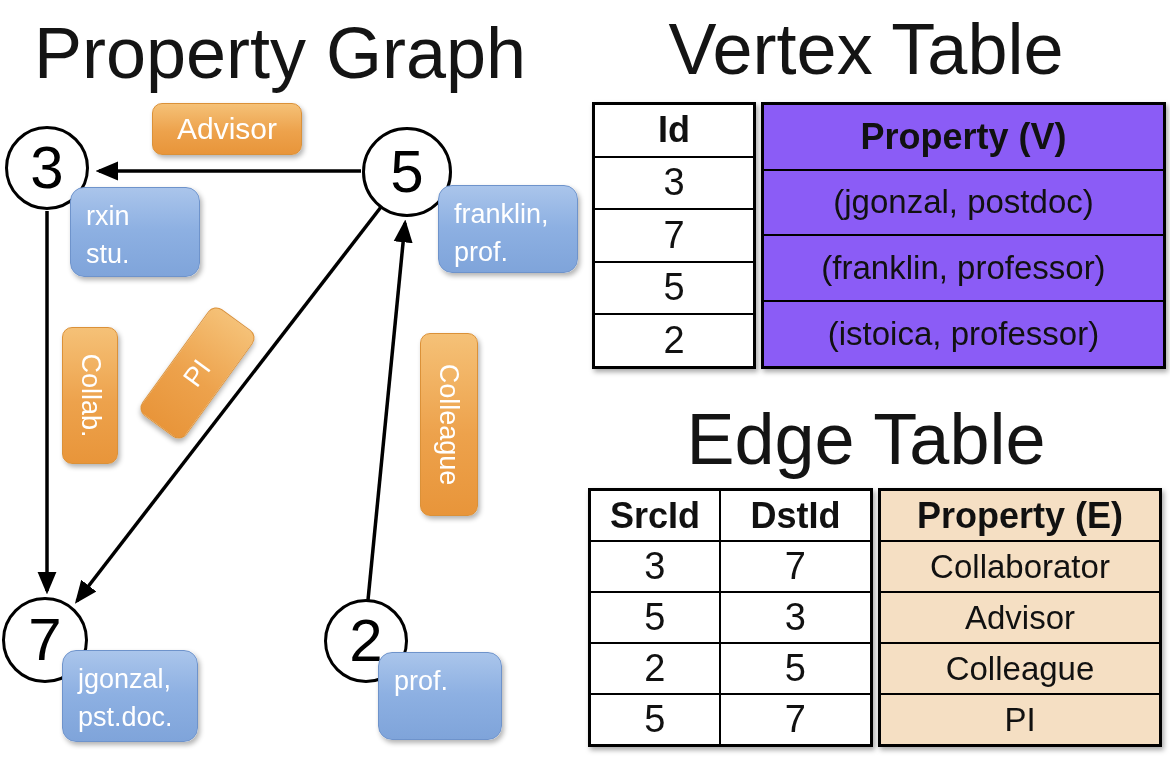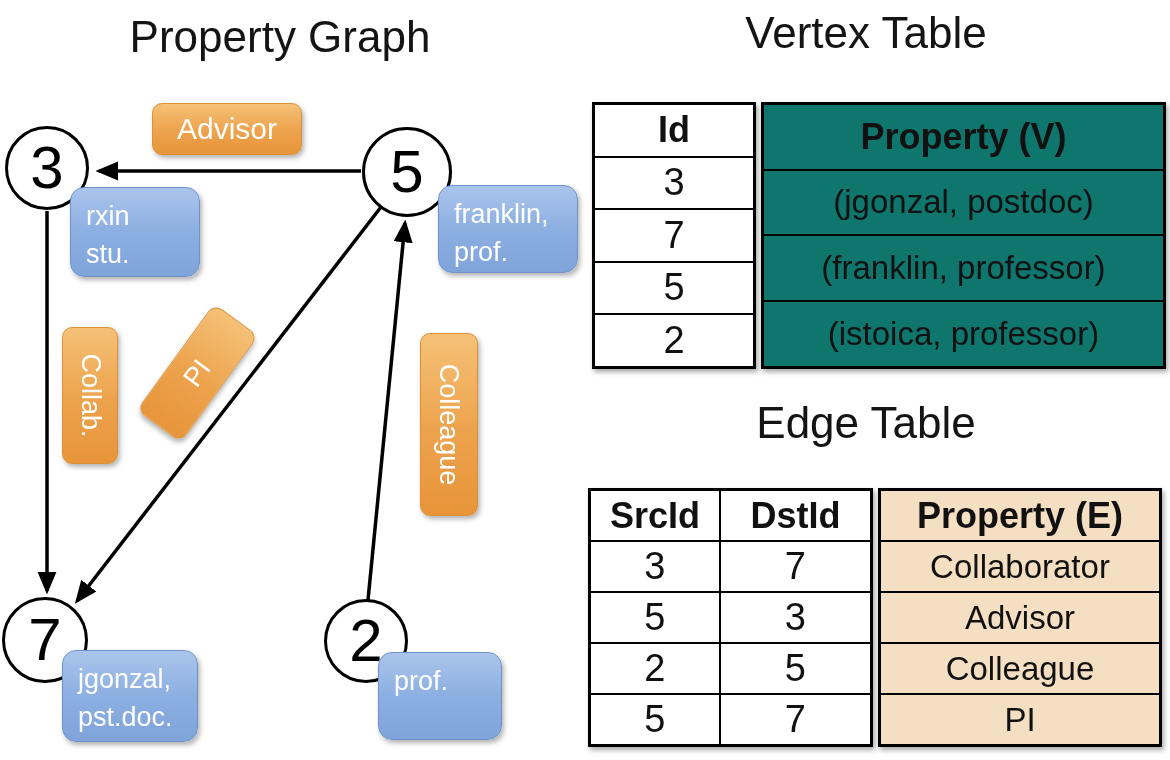--- a/index.html
+++ b/index.html
@@ -1,20 +1,20 @@
 <!DOCTYPE html>
 <html><head>
 <meta charset="utf-8">
 <style>
   html,body{margin:0;padding:0;background:#fff;}
   #canvas{
     position:relative;width:1170px;height:760px;background:#fff;overflow:hidden;
     font-family:"Liberation Sans",sans-serif;color:#111;
   }
-  .title{position:absolute;text-align:center;font-size:44px;font-weight:400;
+  .title{position:absolute;text-align:center;font-size:72px;font-weight:400;
          color:#141414;letter-spacing:0;white-space:nowrap;}
   
   #edges-svg{position:absolute;left:0;top:0;z-index:1;}
   .node{position:absolute;z-index:2;background:#fff;border:3.5px solid #000;border-radius:50%;
         box-sizing:border-box;display:flex;align-items:center;justify-content:center;}
   .node-id{font-size:60px;font-weight:300;color:#000;line-height:1;}
   .elabel{position:absolute;z-index:3;border-radius:10px;
           background:linear-gradient(180deg,#f5c177 0%,#eda24c 55%,#e8953a 100%);
           border:1px solid #db9138;box-shadow:2px 3px 5px rgba(0,0,0,.30);
           display:flex;align-items:center;justify-content:center;
@@ -29,21 +29,21 @@
   .tbl-wrap{position:absolute;display:flex;gap:5px;z-index:2;}
   table.tbl{border-collapse:collapse;border:3px solid #000;background:#fff;
             box-shadow:2px 3px 5px rgba(0,0,0,.35);}
   table.tbl th,table.tbl td{border:2px solid #000;text-align:center;vertical-align:middle;
             padding:0;font-weight:400;}
   table.tbl th{font-size:36px;font-weight:700;}
   table.tbl td{font-size:33px;}
   table.tbl td.num{font-size:38px;font-weight:300;}
   .vtx td,.vtx th{height:50.5px;}
   .edg td,.edg th{height:49px;}
-  .fill-blue th,.fill-blue td{background:#0f766e;}
+  .fill-blue th,.fill-blue td{background:#8b5cf6;}
   .fill-tan th,.fill-tan td{background:#f5dfc3;}
 </style>
 </head>
 <body>
 
 <div id="canvas">
 
   <div class="title" style="left:0;top:12px;width:560px;">Property Graph</div>
 
   <svg id="edges-svg" width="580" height="760" viewBox="0 0 580 760">

